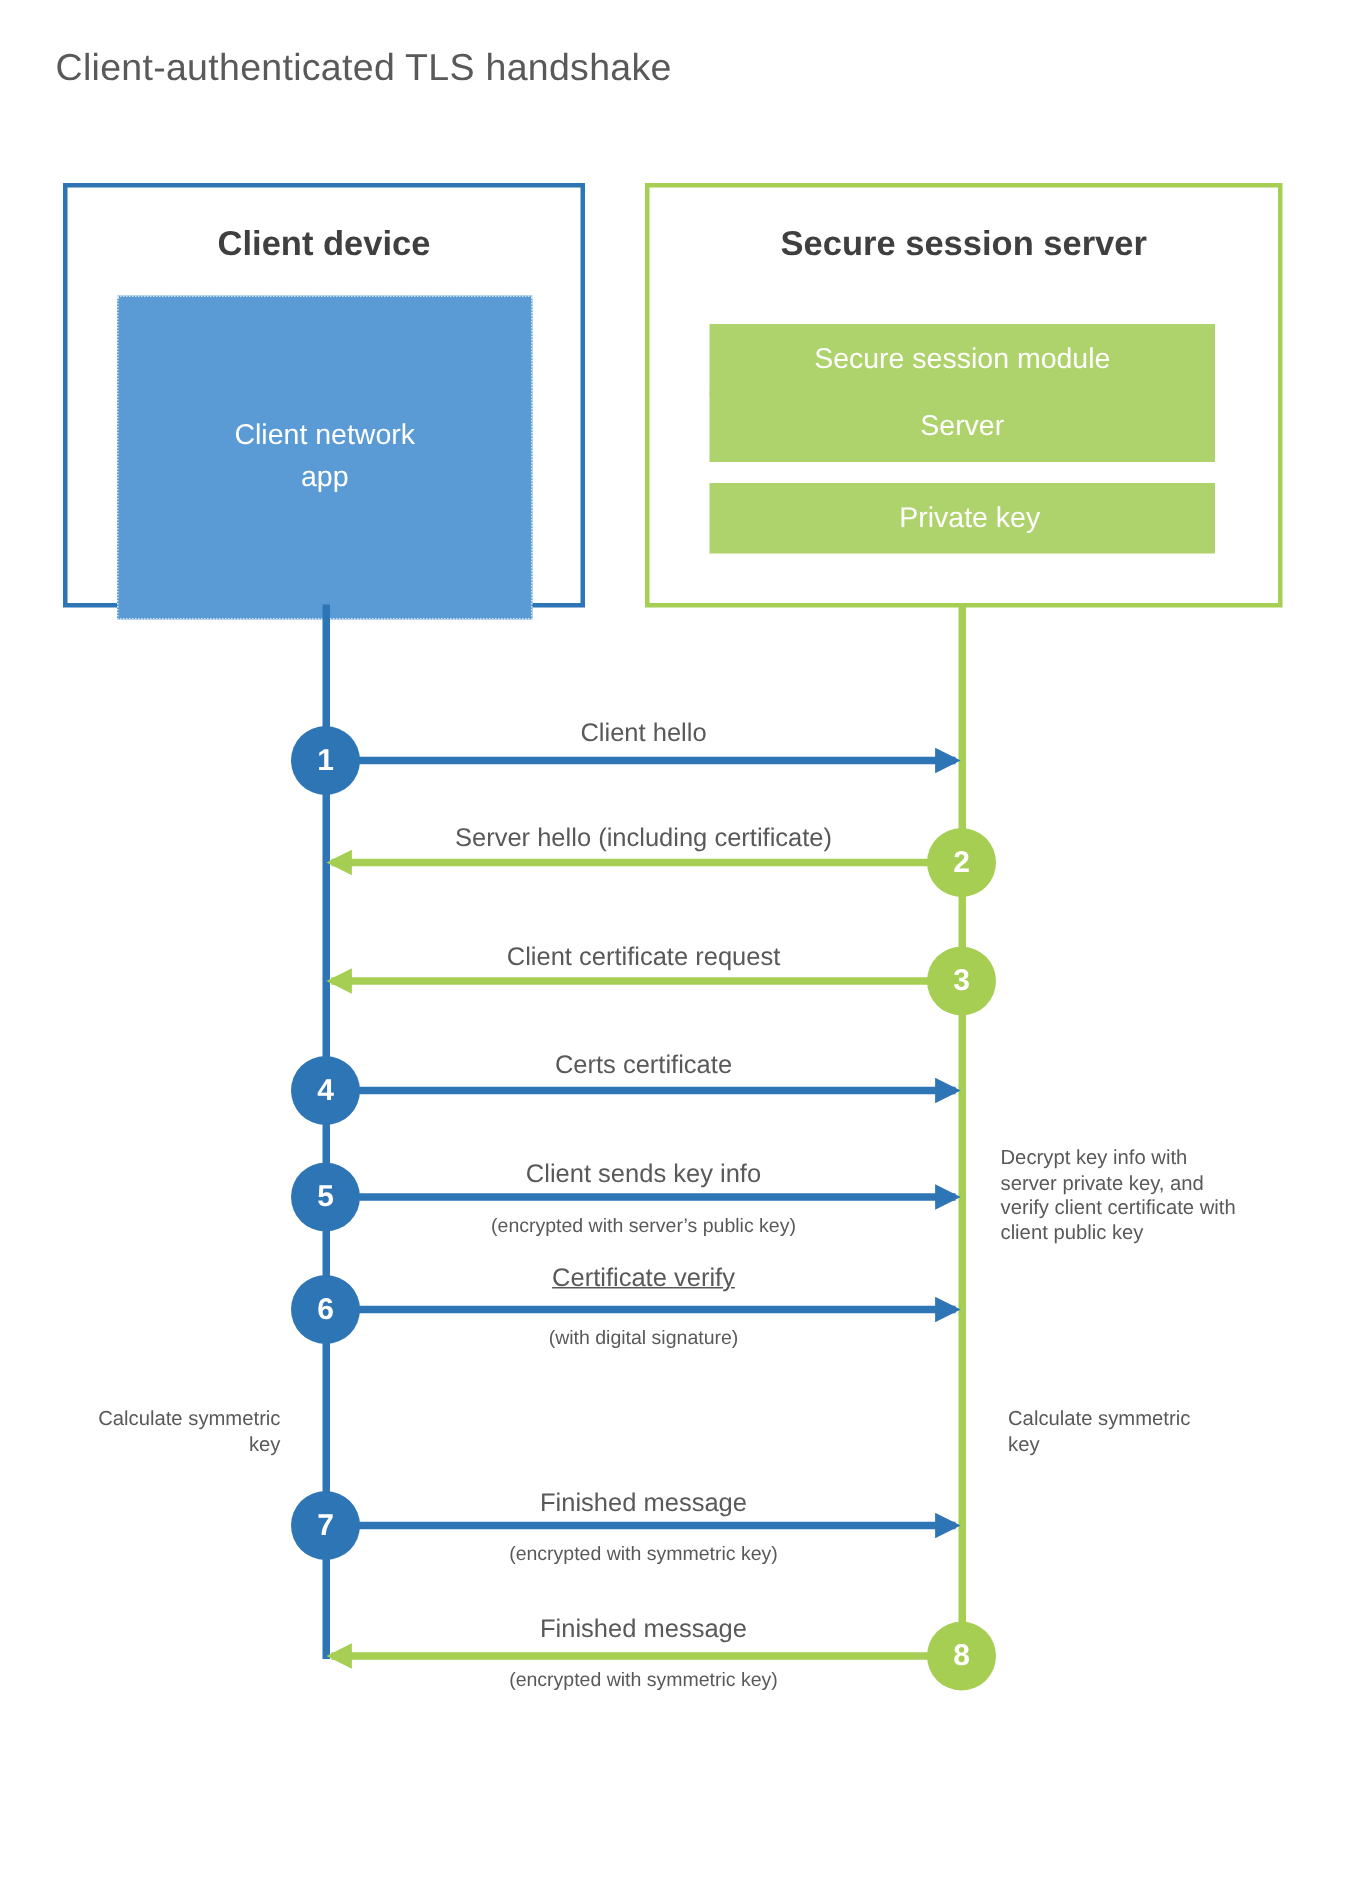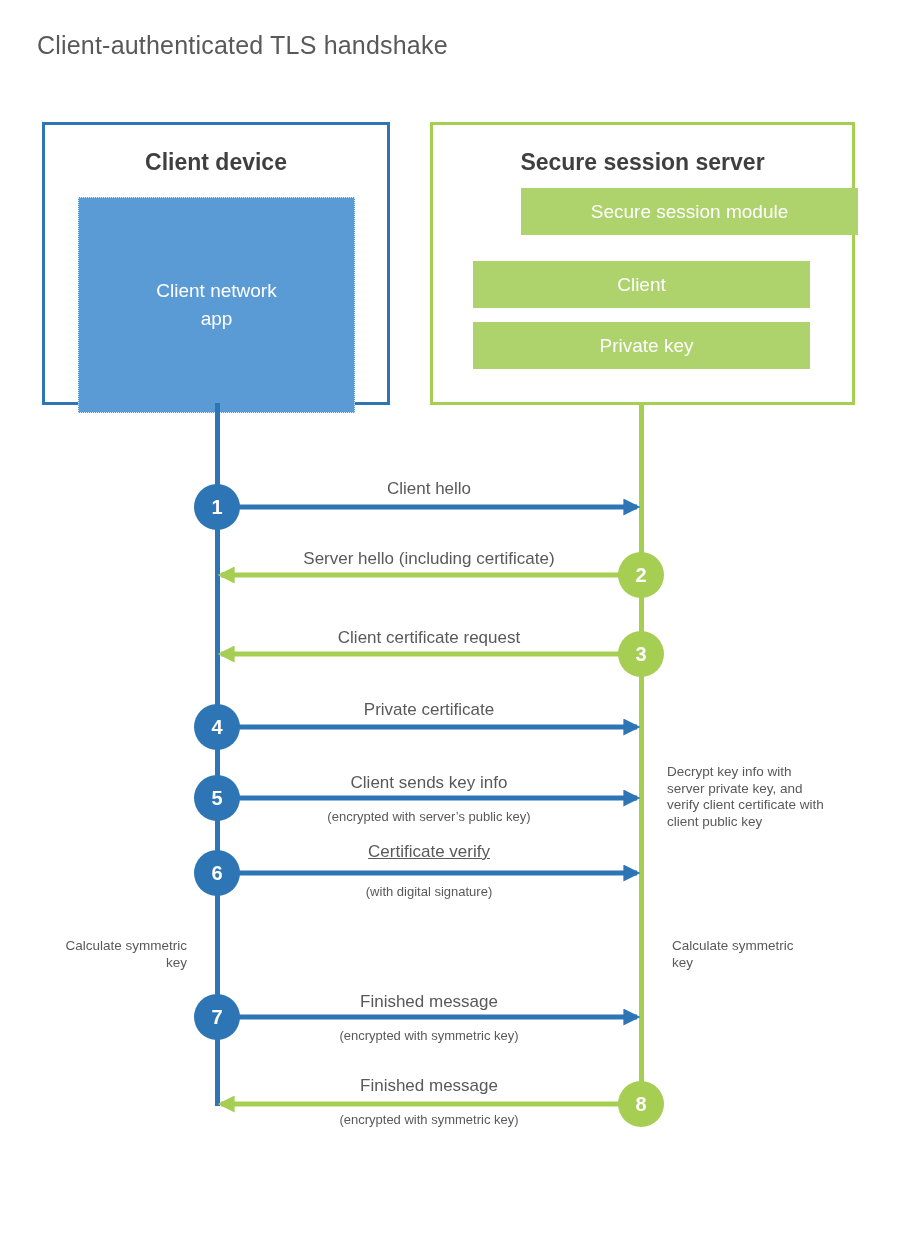--- a/index.html
+++ b/index.html
@@ -82,21 +82,21 @@
     left: 473px;
     width: 337px;
     height: 47px;
     background: var(--green-light);
     display: flex;
     align-items: center;
     justify-content: center;
     font-size: 19px;
     color: #ffffff;
   }
-  .bar-1 { top: 188px; margin-left: 48px; }
+  .bar-1 { top: 216px; }
   .bar-2 { top: 261px; }
   .bar-3 { top: 322px; padding-left: 10px; }
   .connector-layer {
     position: absolute;
     left: 0; top: 0;
     width: 900px;
     height: 1256px;
   }
   .lifeline-blue, .arrow-blue { stroke: var(--blue); stroke-width: 5; fill: none; }
   .lifeline-green, .arrow-green { stroke: var(--green); stroke-width: 5; fill: none; }
@@ -153,21 +153,21 @@
     <div class="box-title">Client device</div>
   </div>
   <div class="app-box">
     <span>Client network app</span>
   </div>
 
   <div class="box server-box">
     <div class="box-title">Secure session server</div>
   </div>
   <div class="server-bar bar-1">Secure session module</div>
-  <div class="server-bar bar-2">Client</div>
+  <div class="server-bar bar-2">Server</div>
   <div class="server-bar bar-3">Private key</div>
 
   <svg class="connector-layer" viewBox="0 0 900 1256">
     <defs>
       <marker id="ah-blue" viewBox="0 0 10 10" refX="8" refY="5" markerWidth="4.2" markerHeight="3.4" orient="auto">
         <path class="head-blue" d="M0,0 L10,5 L0,10 Z"></path>
       </marker>
       <marker id="ah-green" viewBox="0 0 10 10" refX="8" refY="5" markerWidth="4.2" markerHeight="3.4" orient="auto">
         <path class="head-green" d="M0,0 L10,5 L0,10 Z"></path>
       </marker>
@@ -191,21 +191,21 @@
   <div class="num-circle num-green" style="left:618px; top:631px;">3</div>
   <div class="num-circle num-blue" style="left:194px; top:704px;">4</div>
   <div class="num-circle num-blue" style="left:194px; top:775px;">5</div>
   <div class="num-circle num-blue" style="left:194px; top:850px;">6</div>
   <div class="num-circle num-blue" style="left:194px; top:994px;">7</div>
   <div class="num-circle num-green" style="left:618px; top:1081px;">8</div>
 
   <div class="msg-label" style="top:479px;">Client hello</div>
   <div class="msg-label" style="top:549px;">Server hello (including certificate)</div>
   <div class="msg-label" style="top:628px;">Client certificate request</div>
-  <div class="msg-label" style="top:700px;">Private certificate</div>
+  <div class="msg-label" style="top:700px;">Certs certificate</div>
   <div class="msg-label" style="top:773px;text-align:right;">Client sends key info</div>
   <div class="msg-sub" style="top:809px;">(encrypted with server’s public key)</div>
   <div class="msg-label" style="top:842px;text-decoration:underline;">Certificate verify</div>
   <div class="msg-sub" style="top:884px;">(with digital signature)</div>
   <div class="msg-label" style="top:992px;">Finished message</div>
   <div class="msg-sub" style="top:1028px;">(encrypted with symmetric key)</div>
   <div class="msg-label" style="top:1076px;">Finished message</div>
   <div class="msg-sub" style="top:1112px;">(encrypted with symmetric key)</div>
 
   <div class="side-note note-decrypt">Decrypt key info with server private key, and verify client certificate with client public key</div>

